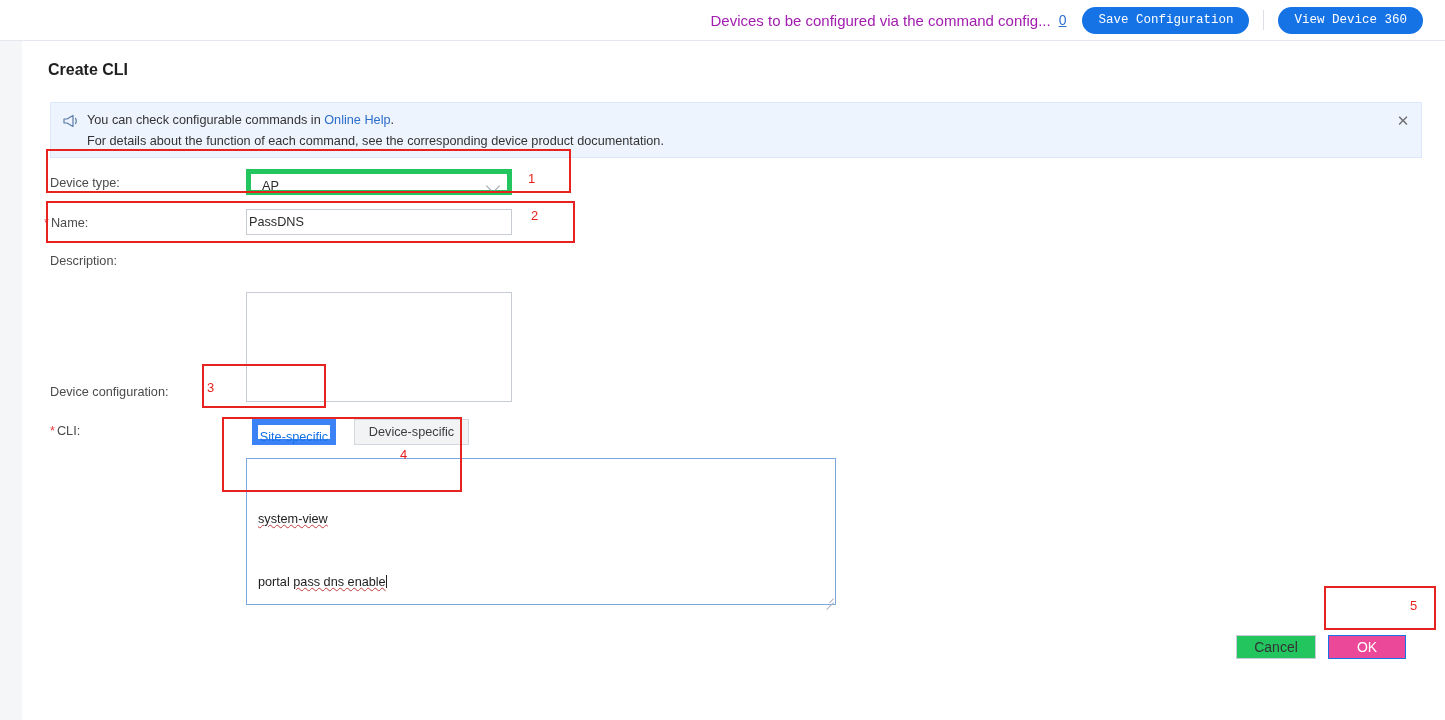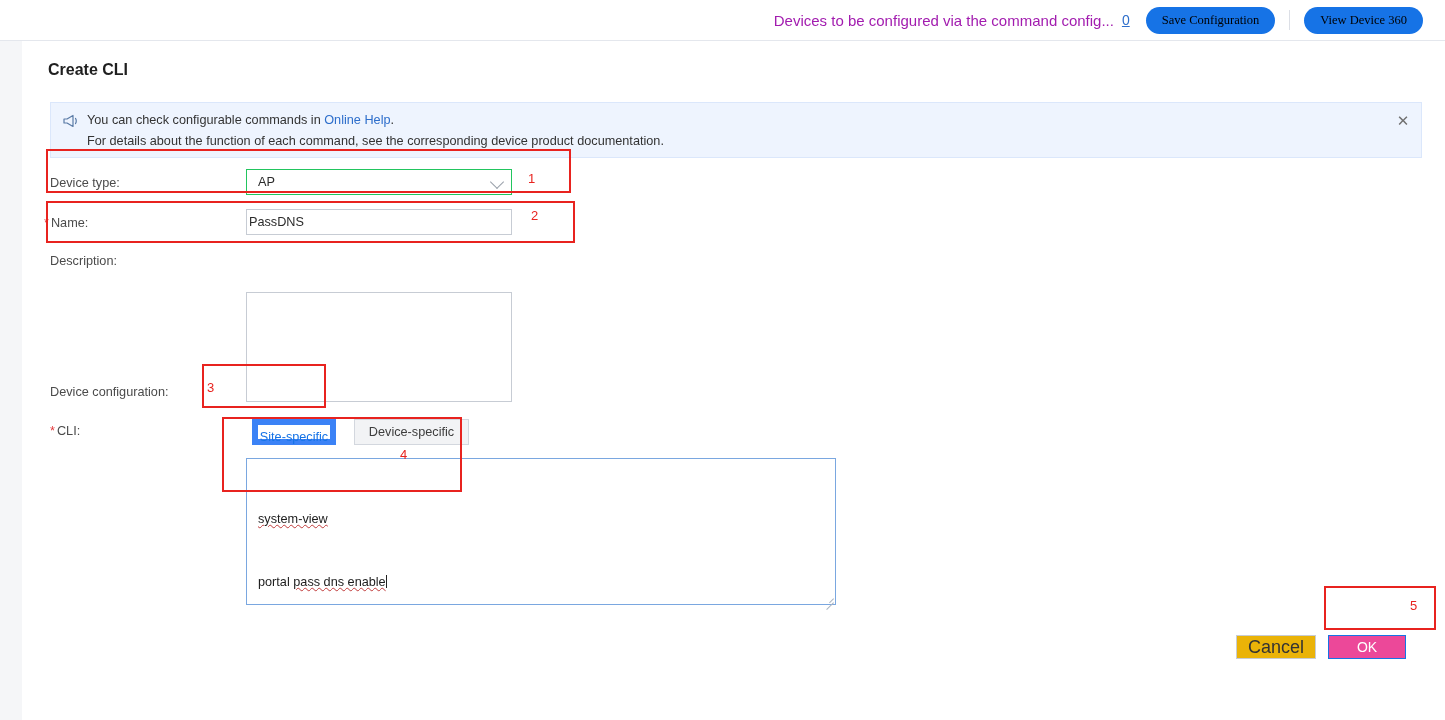--- a/index.html
+++ b/index.html
@@ -46,27 +46,27 @@
   }
   .devices-count {
     color: #2d6ecb;
     text-decoration: underline;
     font-size: 14px;
     margin-right: 16px;
     cursor: pointer;
   }
   .btn-primary-round {
     background: #1673e6;
-    color: #000000;
+    color: #ffffff;
     border: none;
     border-radius: 15px;
     height: 27px;
     padding: 0 16px;
     font-size: 12.5px;
-    font-family: Liberation Serif, serif;
+    font-family: Liberation Mono, monospace;
     cursor: pointer;
     white-space: nowrap;
   }
   .topbar-sep {
     width: 1px;
     height: 20px;
     background: #dcdfe6;
     margin: 0 14px;
   }
 
@@ -157,21 +157,21 @@
   .req-star {
     color: #e4393c;
     margin-right: 2px;
   }
 
   .select-box {
     position: absolute;
     left: 224px;
     width: 266px;
     height: 26px;
-    border: 1px solid #22c55e;
+    border: 5px solid #22c55e;
     background: #ffffff;
     box-sizing: border-box;
     font-size: 12.7px;
     color: #2b2b2b;
     line-height: 24px;
     padding-left: 11px;
     cursor: pointer;
   }
   .chevron {
     position: absolute;
@@ -290,23 +290,23 @@
     background: #222;
     vertical-align: -2px;
   }
 
   
   .btn-cancel {
     position: absolute;
     left: 1214px; top: 594px;
     width: 80px; height: 24px;
     border: 1px solid #c7ccd4;
-    background: #eab308;
+    background: #22c55e;
     color: #333333;
-    font-size: 18px;
+    font-size: 14px;
     font-family: "Liberation Sans", sans-serif;
     cursor: pointer;
   }
   .btn-ok {
     position: absolute;
     left: 1306px; top: 594px;
     width: 78px; height: 24px;
     border: 1px solid #1673e6;
     background: #ec4899;
     color: #ffffff;

